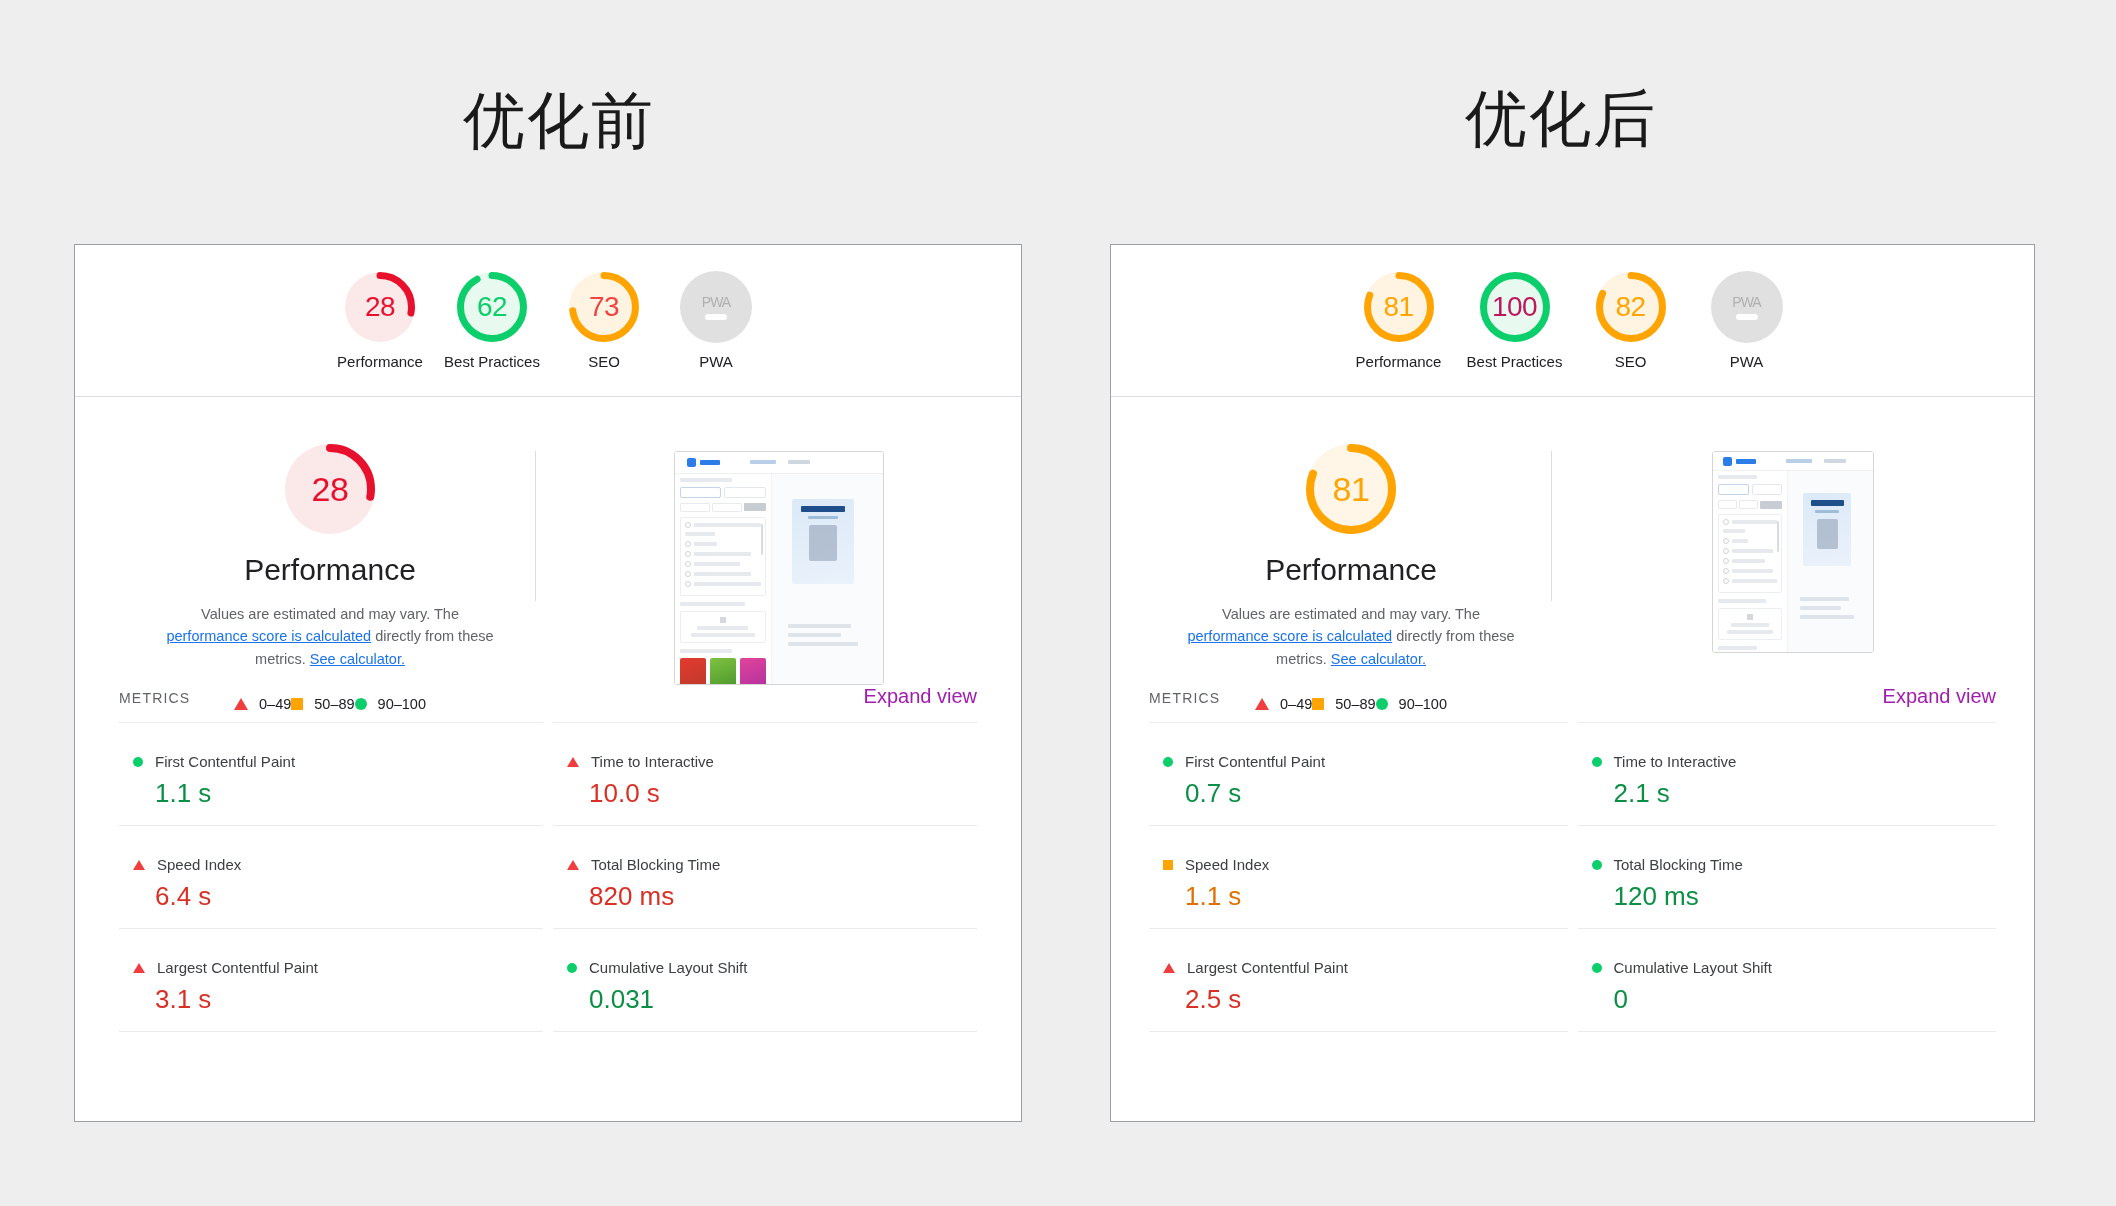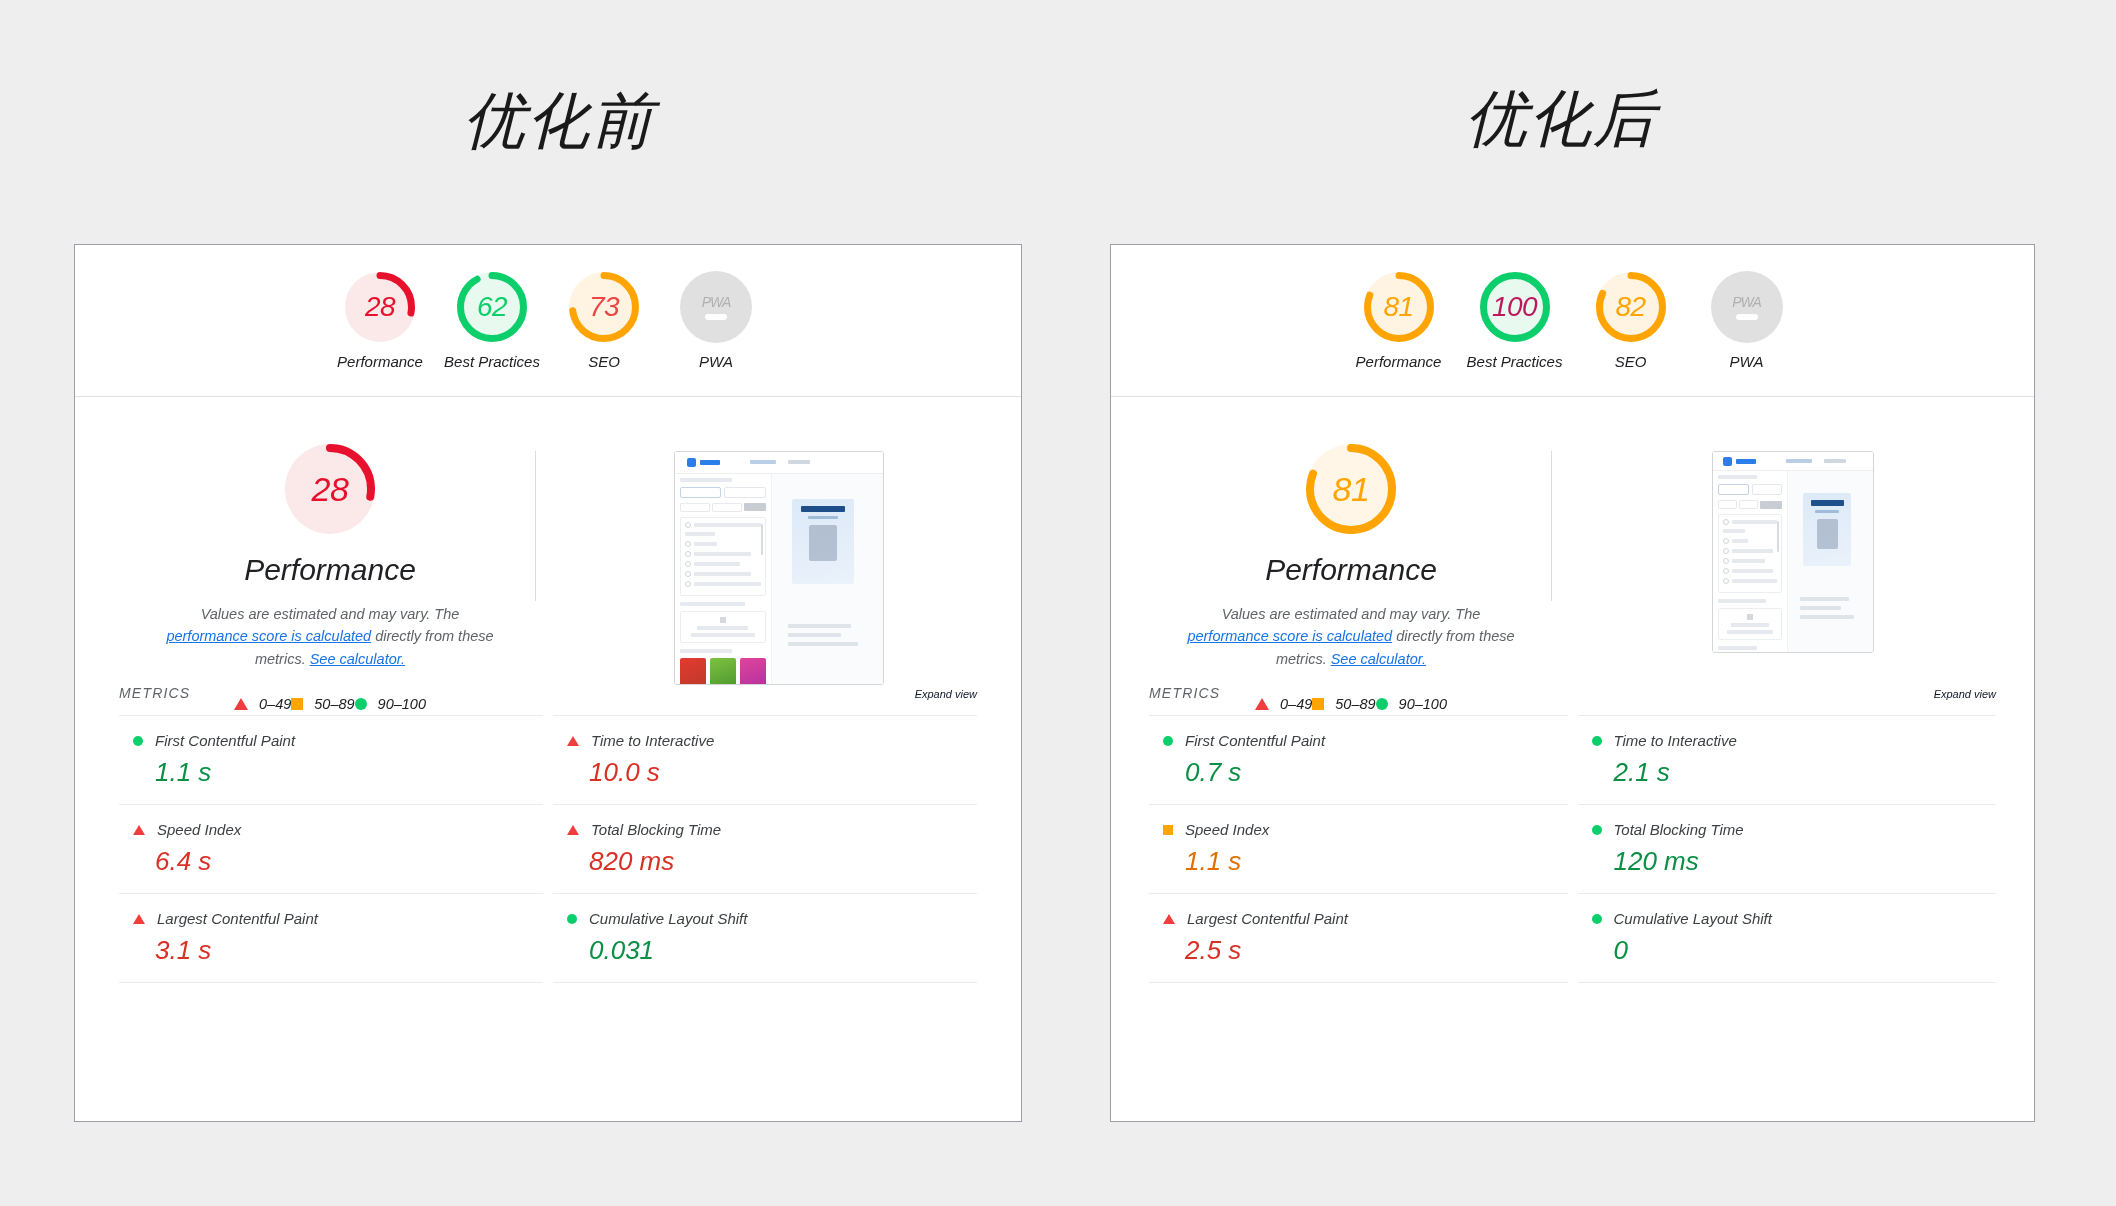--- a/index.html
+++ b/index.html
@@ -11,21 +11,20 @@
     height: 1206px;
     background: #eeeeee;
     font-family: "Liberation Sans", sans-serif;
     overflow: hidden;
   }
 
   .stage {
     position: relative;
     width: 2116px;
     height: 1206px;
-    font-style: italic;
   }
 
   
   .section-title {
     position: absolute;
     font-size: 62px;
     font-weight: 400;
     color: #1a1a1a;
     letter-spacing: 2px;
     line-height: 1;
@@ -299,35 +298,35 @@
     justify-content: space-between;
     align-items: baseline;
     padding-bottom: 14px;
   }
   .metrics-head .ttl {
     font-size: 14px;
     letter-spacing: 1.2px;
     color: #5f6368;
   }
   .metrics-head .exp {
-    font-size: 11px;
-    color: #0f172a;
+    font-size: 20px;
+    color: #a21caf;
   }
 
   .metrics-grid {
     display: grid;
     grid-template-columns: 1fr 1fr;
     column-gap: 10px;
   }
   .mcell {
     border-top: 1px solid #ebebeb;
     padding: 16px 0 16px 2px;
   }
   .mcell.last { border-bottom: 1px solid #ebebeb; }
-  .mrow { display: flex; align-items: center; gap: 12px; padding-left: 12px;}
+  .mrow { display: flex; align-items: center; gap: 12px; padding-left: 12px; margin-top: 14px;}
   .mname { font-size: 15px; color: #3c4043; }
   .mval {
     margin-top: 8px;
     font-size: 26px;
     padding-left: 34px;
     font-weight: 400;
   }
   .c-red { color: #d93025; }
   .c-green { color: #0a8f45; }
   .c-orange { color: #e07000; }

